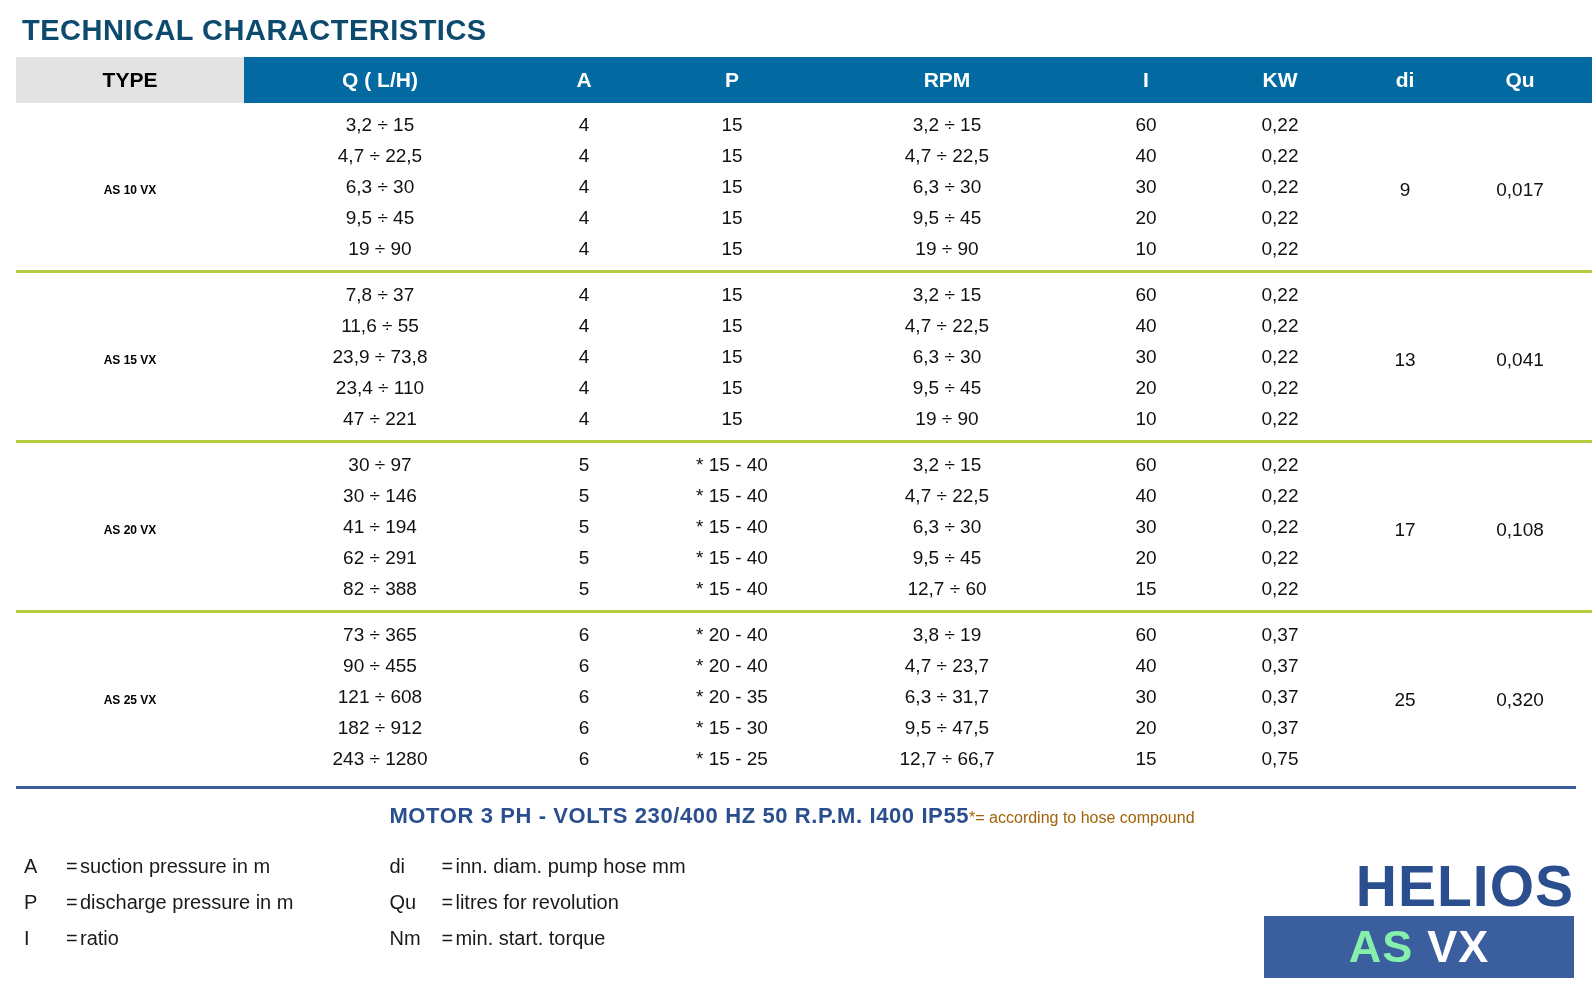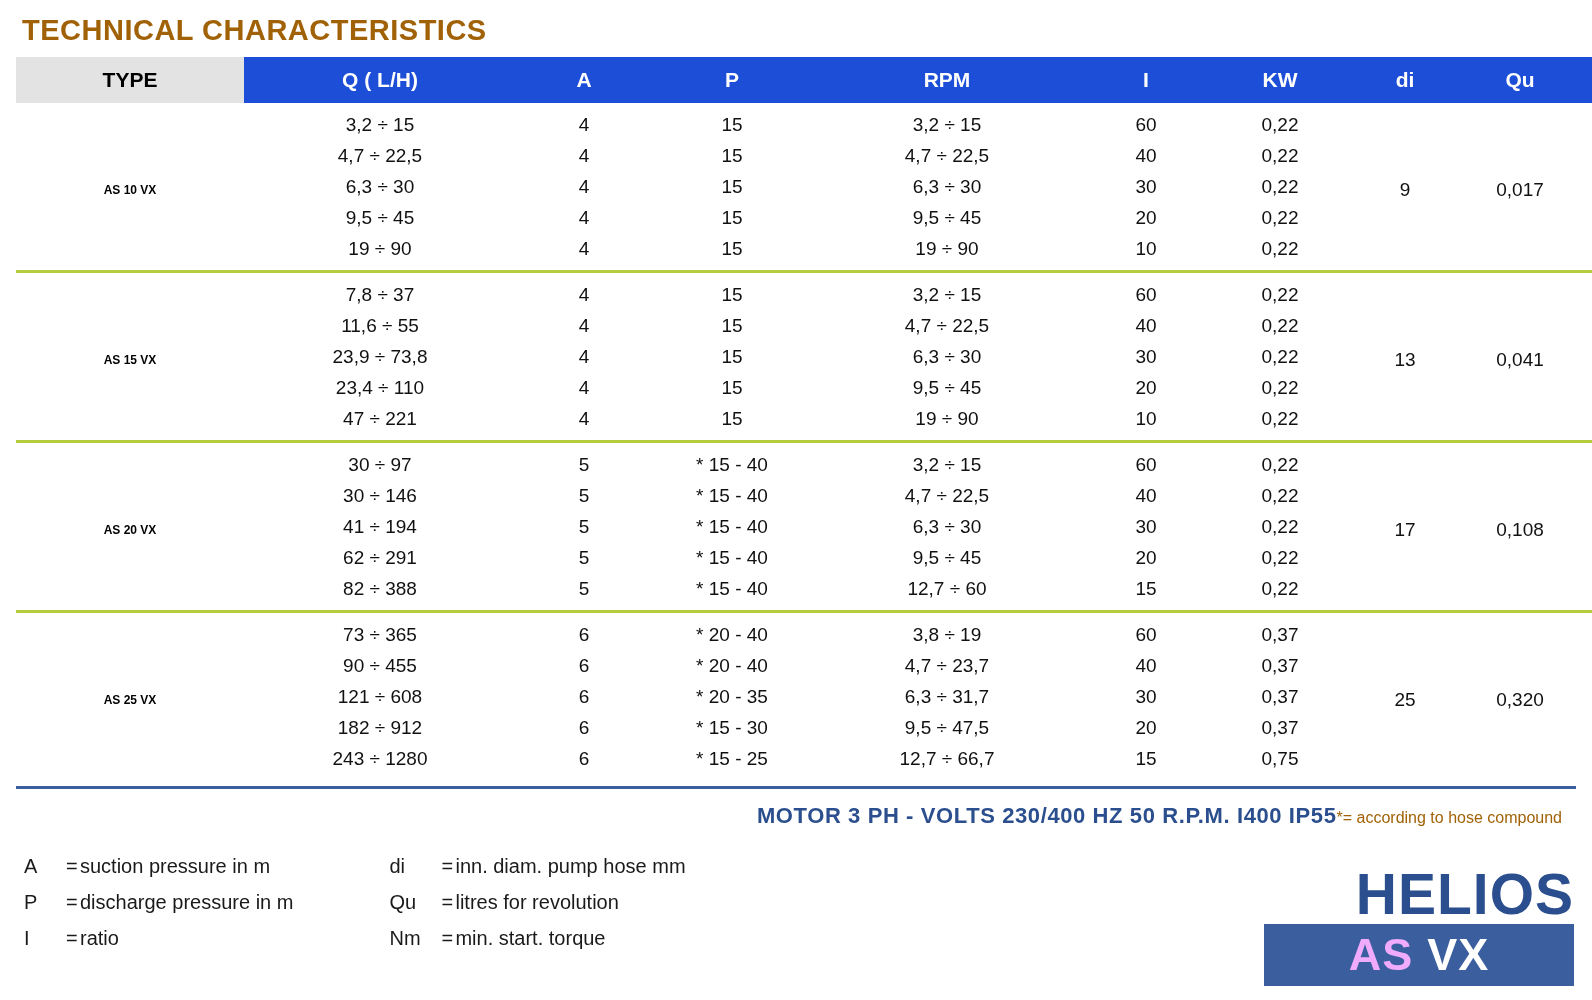--- a/index.html
+++ b/index.html
@@ -17,21 +17,21 @@
   .page {
     position: relative;
     width: 1592px;
     height: 1000px;
     padding: 0;
     box-sizing: border-box;
   }
   .title {
     font-size: 29px;
     font-weight: bold;
-    color: #a16207;
+    color: #0c4a6e;
     letter-spacing: 0.5px;
     padding: 14px 0 10px 22px;
   }
   table.spec {
     width: 1560px;
     margin: 0 16px;
     border-collapse: collapse;
     table-layout: fixed;
   }
   table.spec th {
@@ -41,21 +41,21 @@
     padding: 0;
     text-align: center;
     vertical-align: middle;
   }
   th.type-head {
     background: #e3e3e3;
     color: #000000;
     width: 228px;
   }
   th.blue-head {
-    background: #1d4ed8;
+    background: #0369a1;
     color: #ffffff;
   }
   td {
     font-size: 19px;
     text-align: center;
     vertical-align: middle;
     padding: 0;
     height: 31px;
     color: #111111;
   }
@@ -76,21 +76,21 @@
     border-top: 3px solid #b5cc3e;
   }
   .bottom-rule {
     width: 1560px;
     margin: 6px 16px 0 16px;
     border-top: 3px solid #3a5e9e;
   }
   .motor-row {
     display: flex;
     align-items: baseline;
-    justify-content: flex-end;
+    justify-content: center;
     margin: 14px 16px 0 16px;
   }
   .motor-line {
     font-size: 22px;
     font-weight: bold;
     color: #2b4f8e;
     letter-spacing: 0.6px;
     padding-left: 6px;
   }
   .note {
@@ -113,42 +113,42 @@
   .legend-col.second {
     margin-left: 96px;
     grid-template-columns: 52px 14px auto;
   }
   .legend-sym { }
   .legend-eq { text-align: left; }
   .legend-txt { }
   .logo {
     position: absolute;
     right: 18px;
-    bottom: 14px;
+    bottom: 22px;
     width: 310px;
     text-align: right;
   }
   .logo-helios {
     font-size: 57px;
     font-weight: bold;
     color: #2b4f8e;
     letter-spacing: 1px;
     line-height: 56px;
   }
   .logo-box {
     background: #3a5e9e;
     height: 62px;
     display: flex;
     align-items: center;
     justify-content: center;
     gap: 14px;
     margin-top: 2px;
   }
   .logo-as {
-    color: #f0abfc;
+    color: #86efac;
     font-size: 45px;
     font-weight: bold;
     letter-spacing: 1px;
   }
   .logo-vx {
     color: #ffffff;
     font-size: 45px;
     font-weight: bold;
     letter-spacing: 1px;
   }

